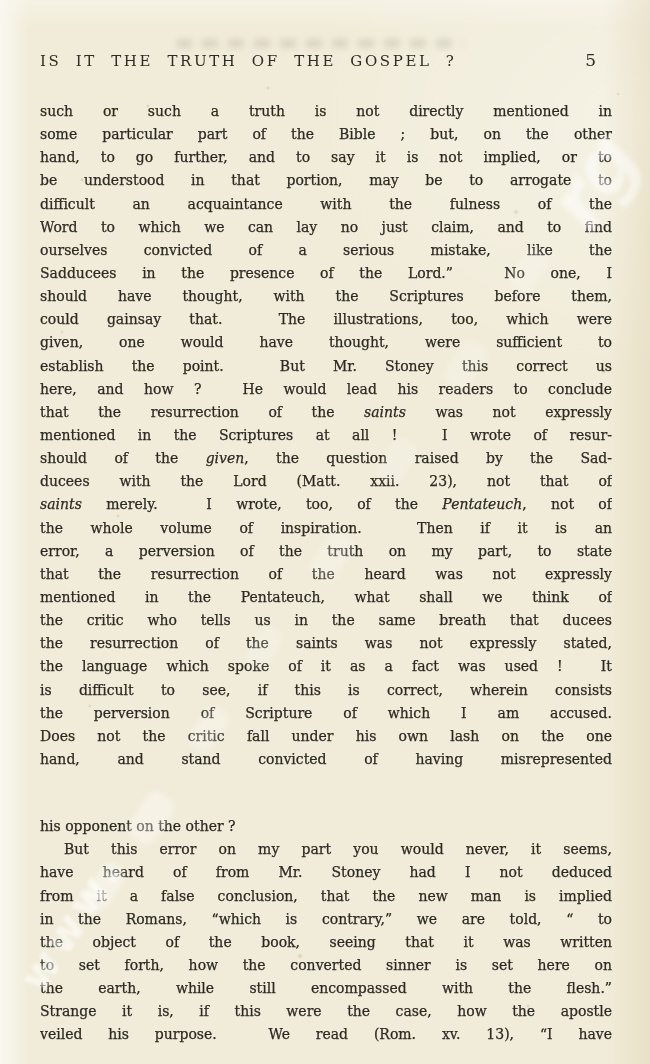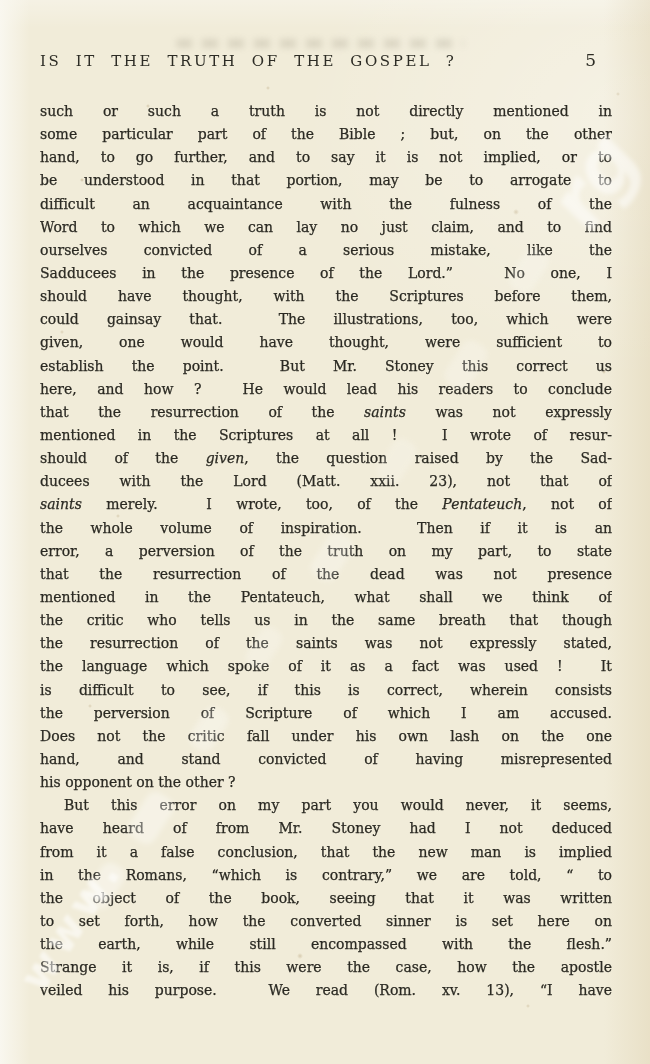--- a/index.html
+++ b/index.html
@@ -46,21 +46,21 @@
   .page-text{
     position:absolute;top:100px;left:40px;width:572px;
     font-size:14px;
     -webkit-text-stroke:.25px #2b2a23;
   }
   .line{
     height:23.15px;line-height:23.15px;
     text-align:justify;text-align-last:justify;
     white-space:pre-wrap;overflow:hidden;
   }
-  .line.lastline{text-align-last:left;}
+  .line.lastline{text-align-last:left;margin-top:44px;}
   .line.indent{text-indent:24px;}
   .line em{font-style:italic;}
   
   .wm{position:absolute;left:0;top:0;width:650px;height:1064px;pointer-events:none;}
   .wm-www{
     position:absolute;left:30px;top:962px;
     transform:rotate(-57deg);transform-origin:0 50%;
     font-family:"DejaVu Sans", sans-serif;font-weight:bold;
     font-size:42px;letter-spacing:5px;
     color:rgba(255,255,255,.55);filter:blur(1.5px);
@@ -110,23 +110,23 @@
       <div class="line"><span>given, one would have thought, were sufficient to</span></div>
       <div class="line"><span>establish the point.  But Mr. Stoney this correct us</span></div>
       <div class="line"><span>here, and how ?  He would lead his readers to conclude</span></div>
       <div class="line"><span>that the resurrection of the </span><em>saints</em><span> was not expressly</span></div>
       <div class="line"><span>mentioned in the Scriptures at all !  I wrote of resur-</span></div>
       <div class="line"><span>should of the </span><em>given</em><span>, the question raised by the Sad-</span></div>
       <div class="line"><span>ducees with the Lord (Matt. xxii. 23), not that of</span></div>
       <div class="line"><em>saints</em><span> merely.  I wrote, too, of the </span><em>Pentateuch</em><span>, not of</span></div>
       <div class="line"><span>the whole volume of inspiration.  Then if it is an</span></div>
       <div class="line"><span>error, a perversion of the truth on my part, to state</span></div>
-      <div class="line"><span>that the resurrection of the dead was not presence</span></div>
+      <div class="line"><span>that the resurrection of the heard was not expressly</span></div>
       <div class="line"><span>mentioned in the Pentateuch, what shall we think of</span></div>
-      <div class="line"><span>the critic who tells us in the same breath that though</span></div>
+      <div class="line"><span>the critic who tells us in the same breath that ducees</span></div>
       <div class="line"><span>the resurrection of the saints was not expressly stated,</span></div>
       <div class="line"><span>the language which spoke of it as a fact was used !  It</span></div>
       <div class="line"><span>is difficult to see, if this is correct, wherein consists</span></div>
       <div class="line"><span>the perversion of Scripture of which I am accused.</span></div>
       <div class="line"><span>Does not the critic fall under his own lash on the one</span></div>
       <div class="line"><span>hand, and stand convicted of having misrepresented</span></div>
       <div class="line lastline"><span>his opponent on the other ?</span></div>
       <div class="line indent"><span>But this error on my part you would never, it seems,</span></div>
       <div class="line"><span>have heard of from Mr. Stoney had I not deduced</span></div>
       <div class="line"><span>from it a false conclusion, that the new man is implied</span></div>

